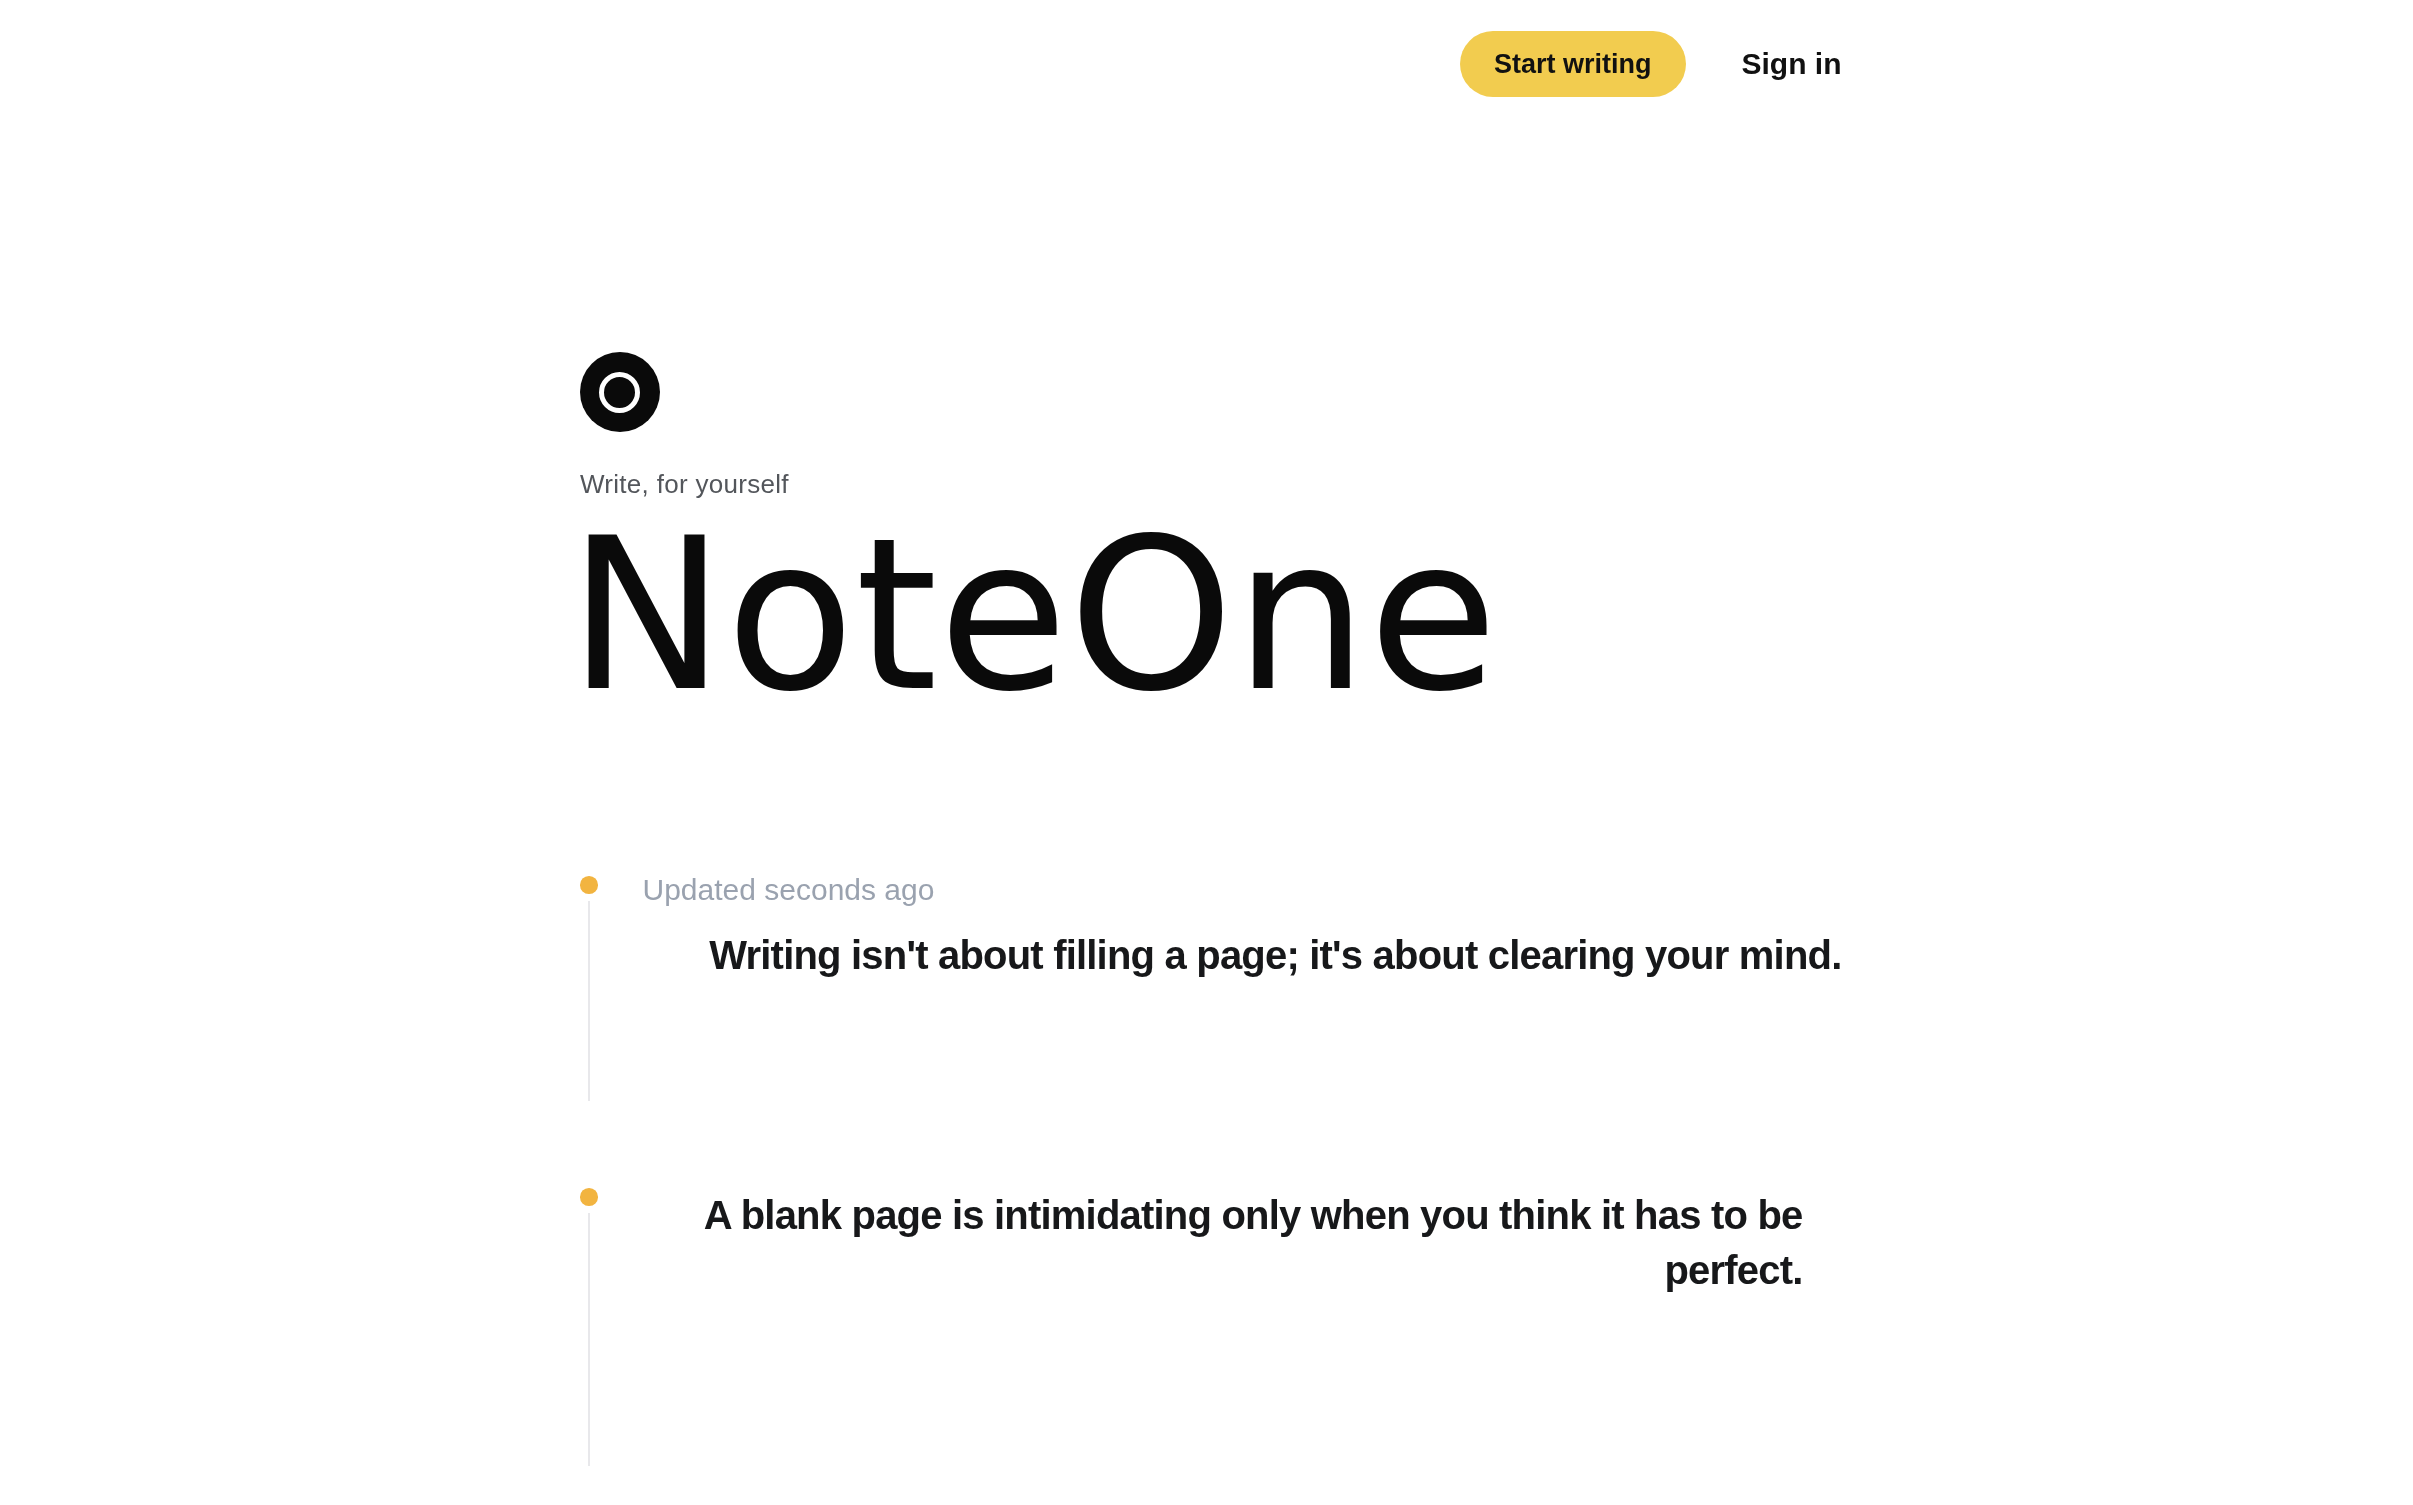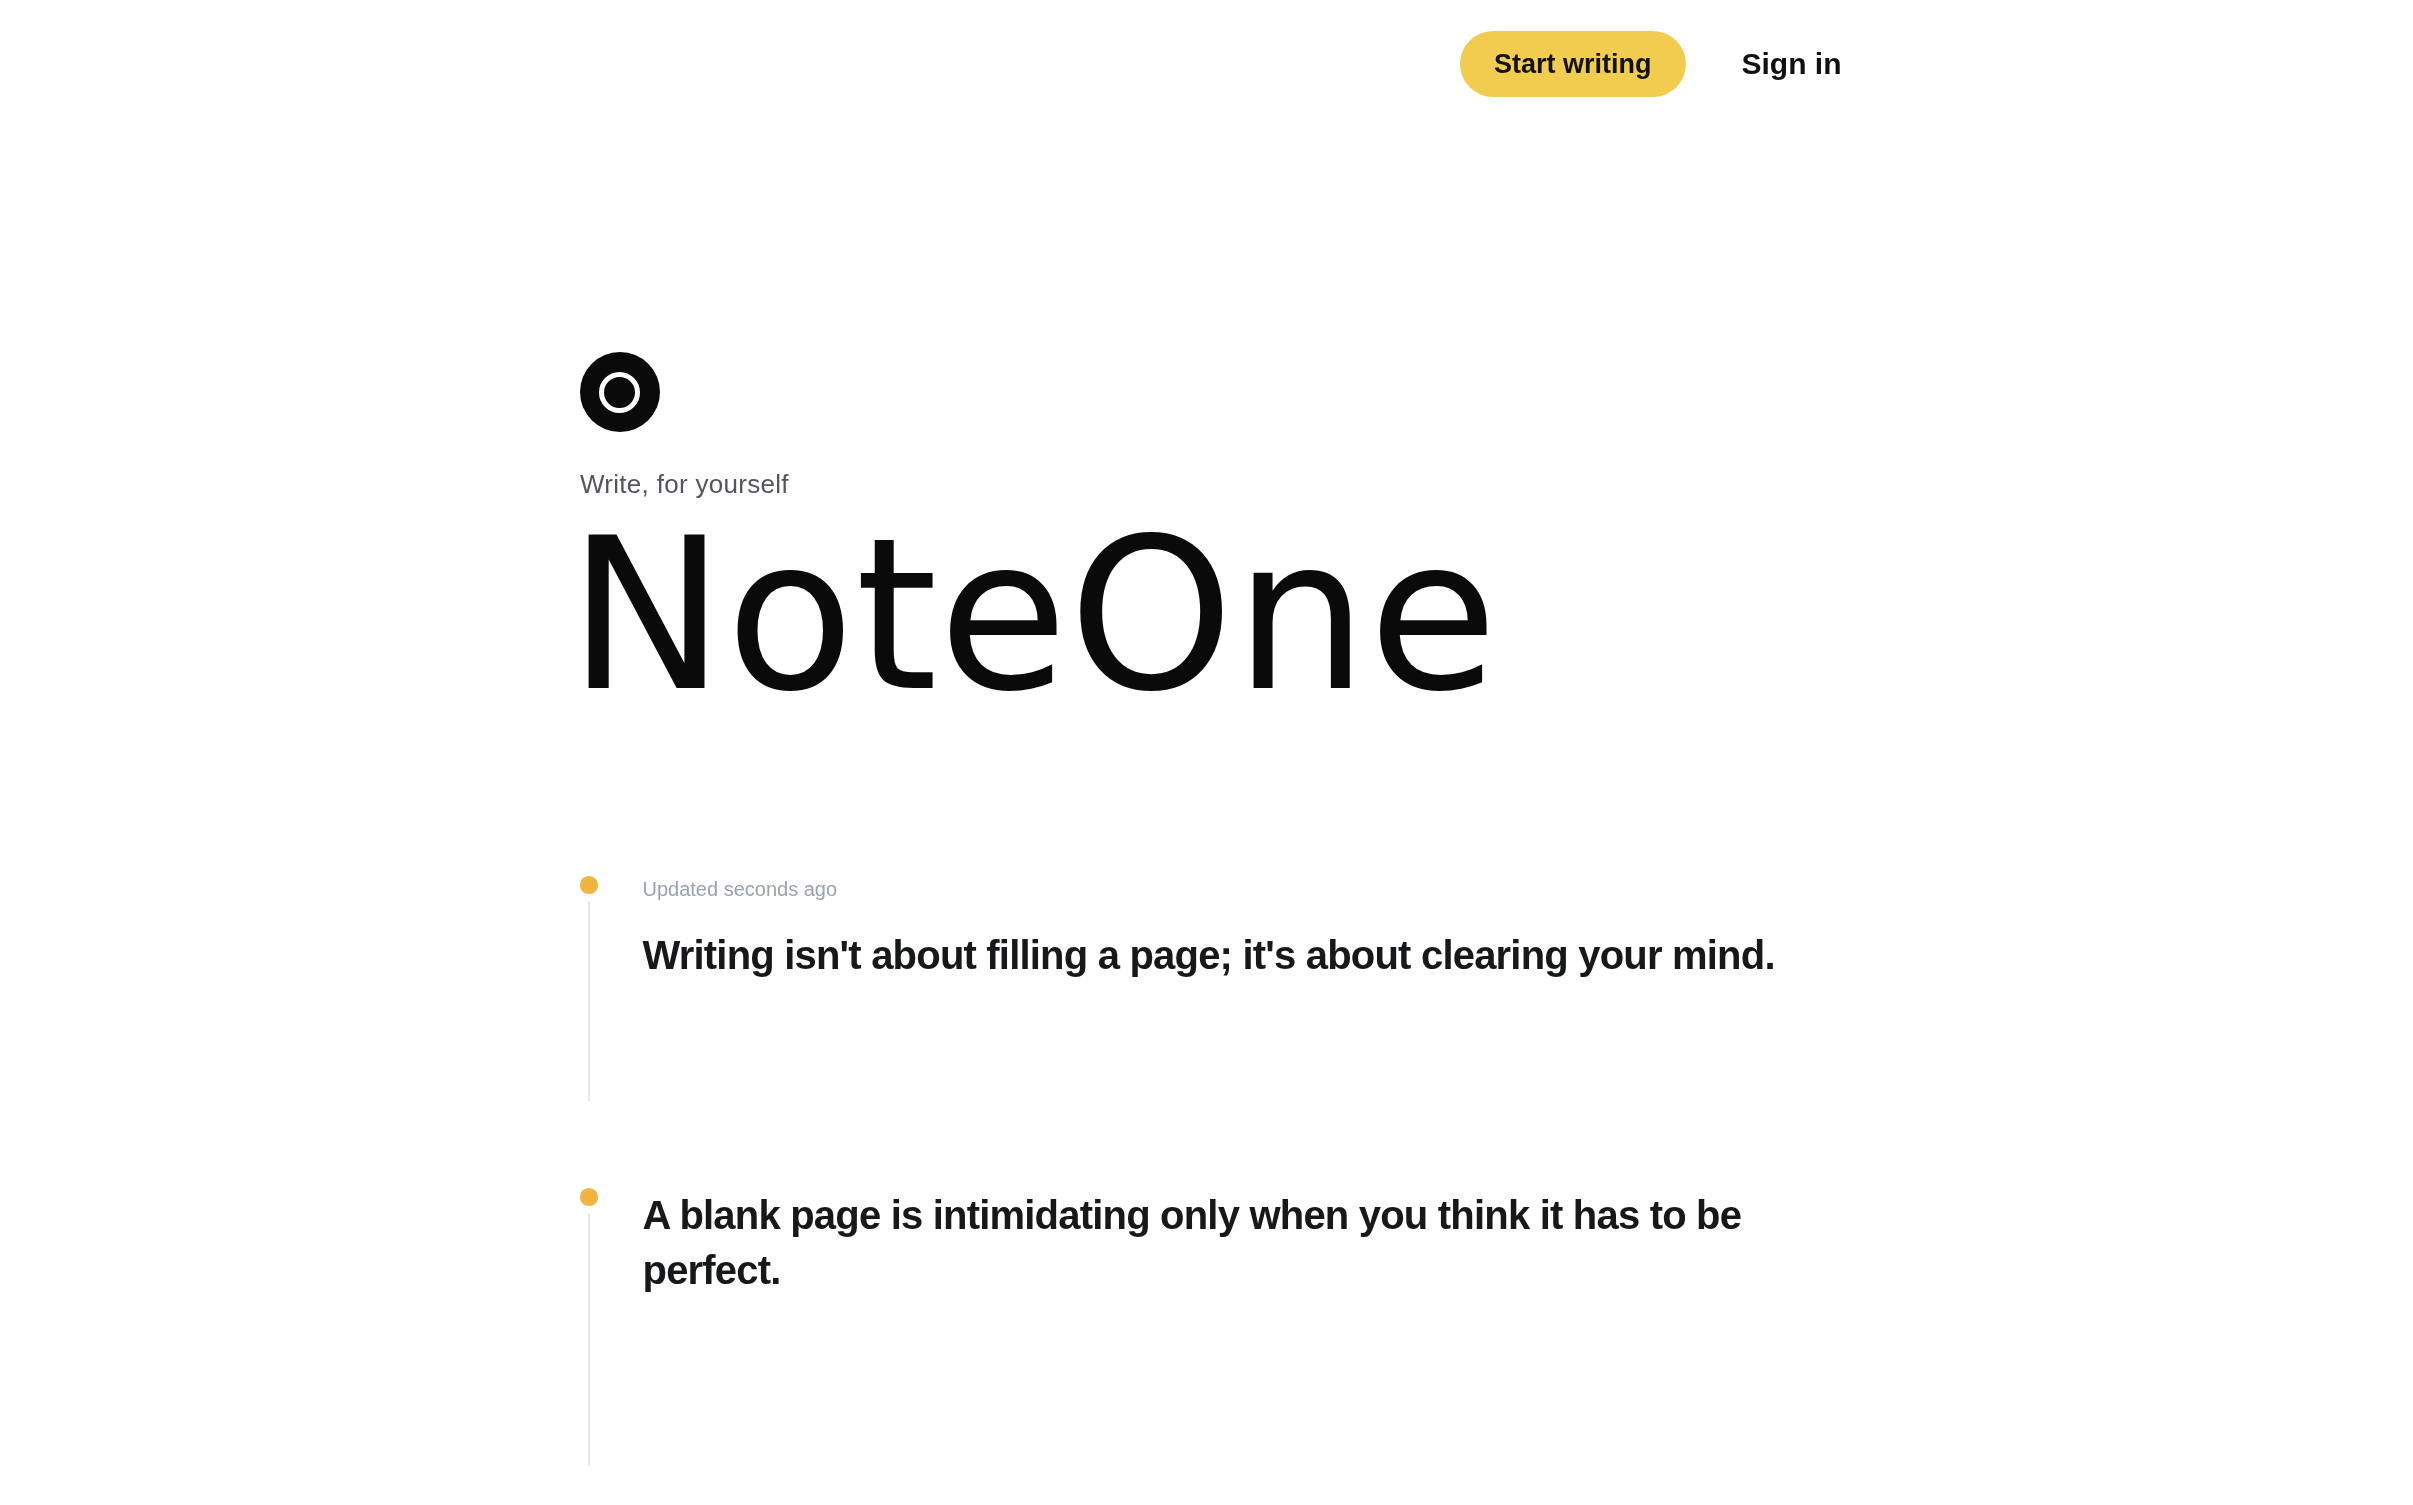--- a/index.html
+++ b/index.html
@@ -115,32 +115,33 @@
     left: 16px;
     top: 25px;
     bottom: 0;
     width: 2.5px;
     background: #E8E8EB;
   }
   .entry-2 .tline {
     bottom: -168px; 
   }
   .stamp {
-    font-size: 20px;
+    font-size: 30px;
     line-height: 27px;
     color: #9AA2AF;
   }
   .entry-title {
     margin: 25px 0 0 0;
     font-size: 40px;
     font-weight: 700;
     letter-spacing: -0.8px;
     line-height: 55px;
     color: #17181A;
     max-width: 1207px;
+    text-align: right;
   }
   .entry-title.narrow {
     max-width: 1160px;
   }
   .entry-body {
     margin: 34px 0 0 0;
     font-size: 26px;
     line-height: 44px;
     color: #4E5055;
     max-width: 1207px;

